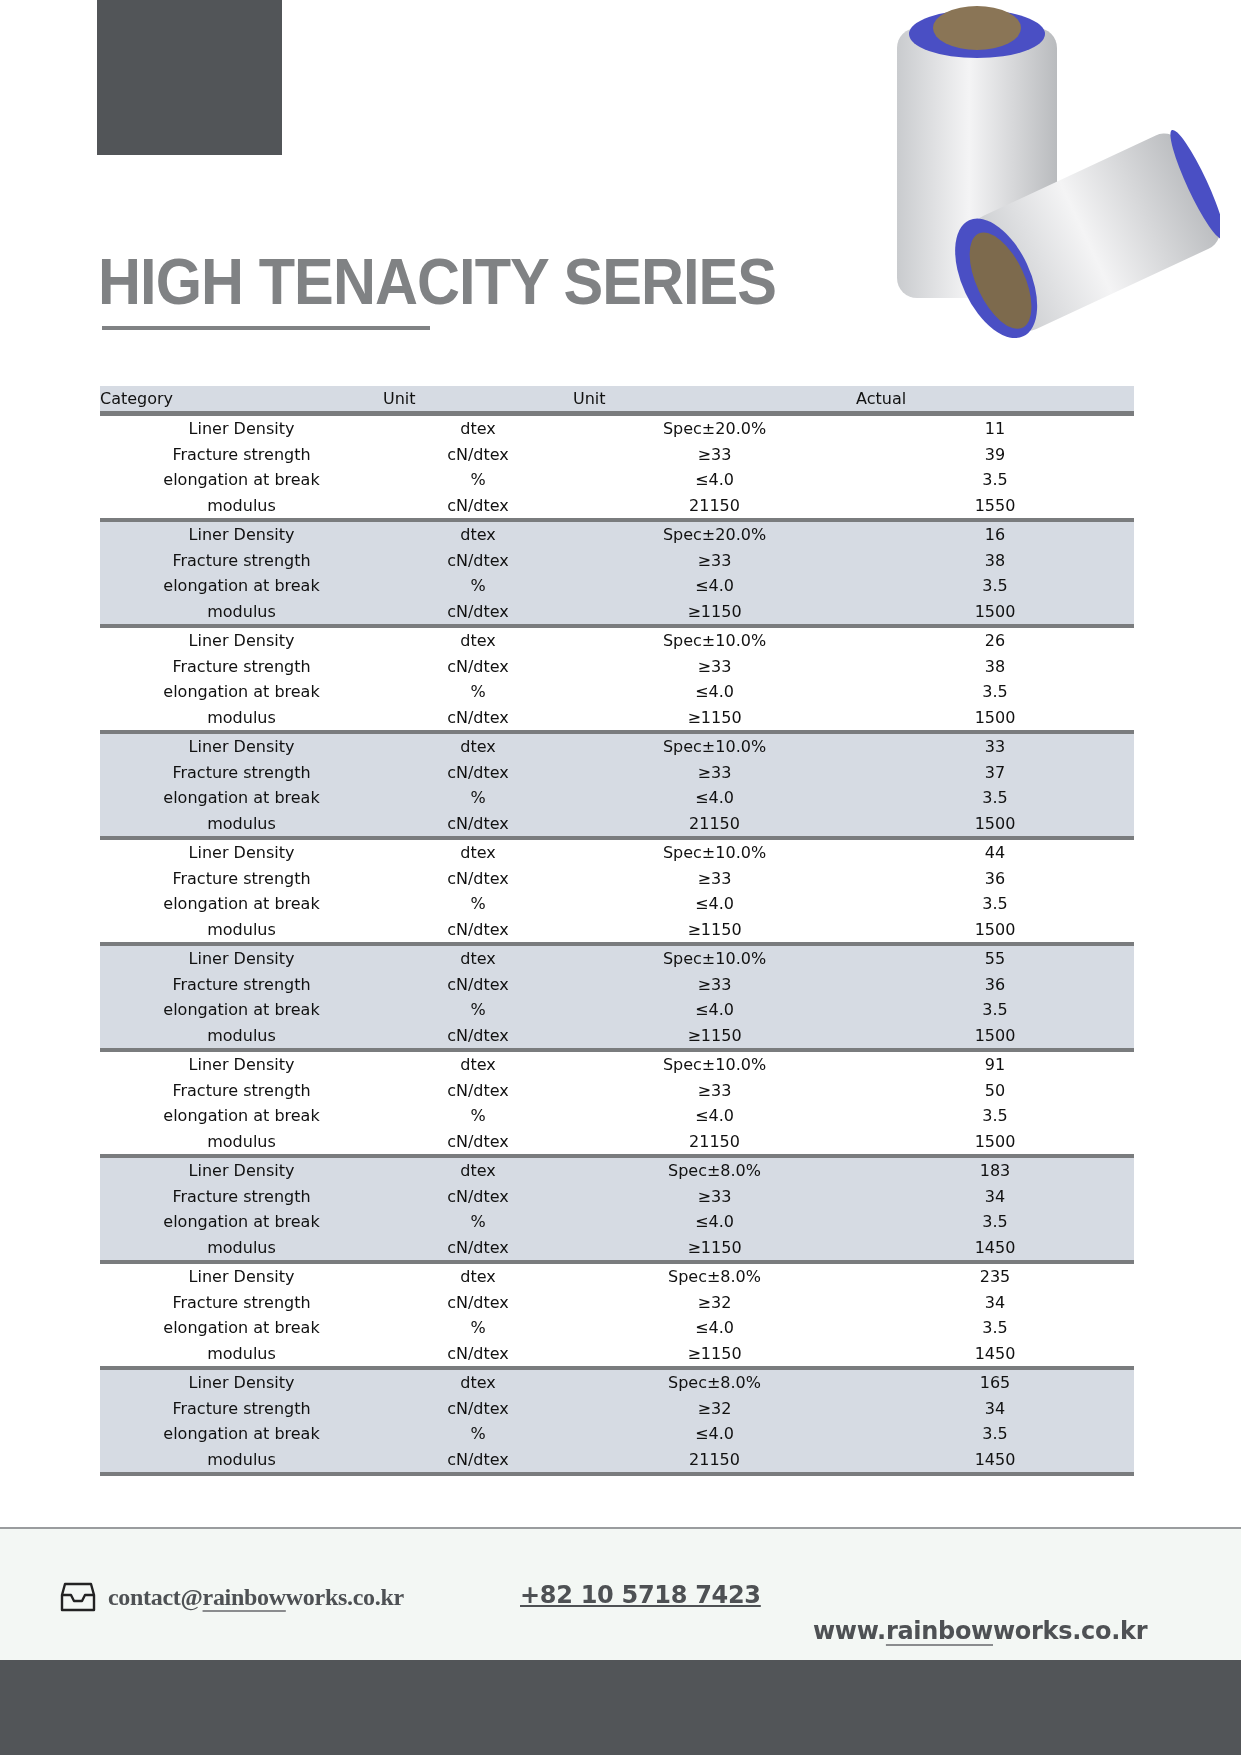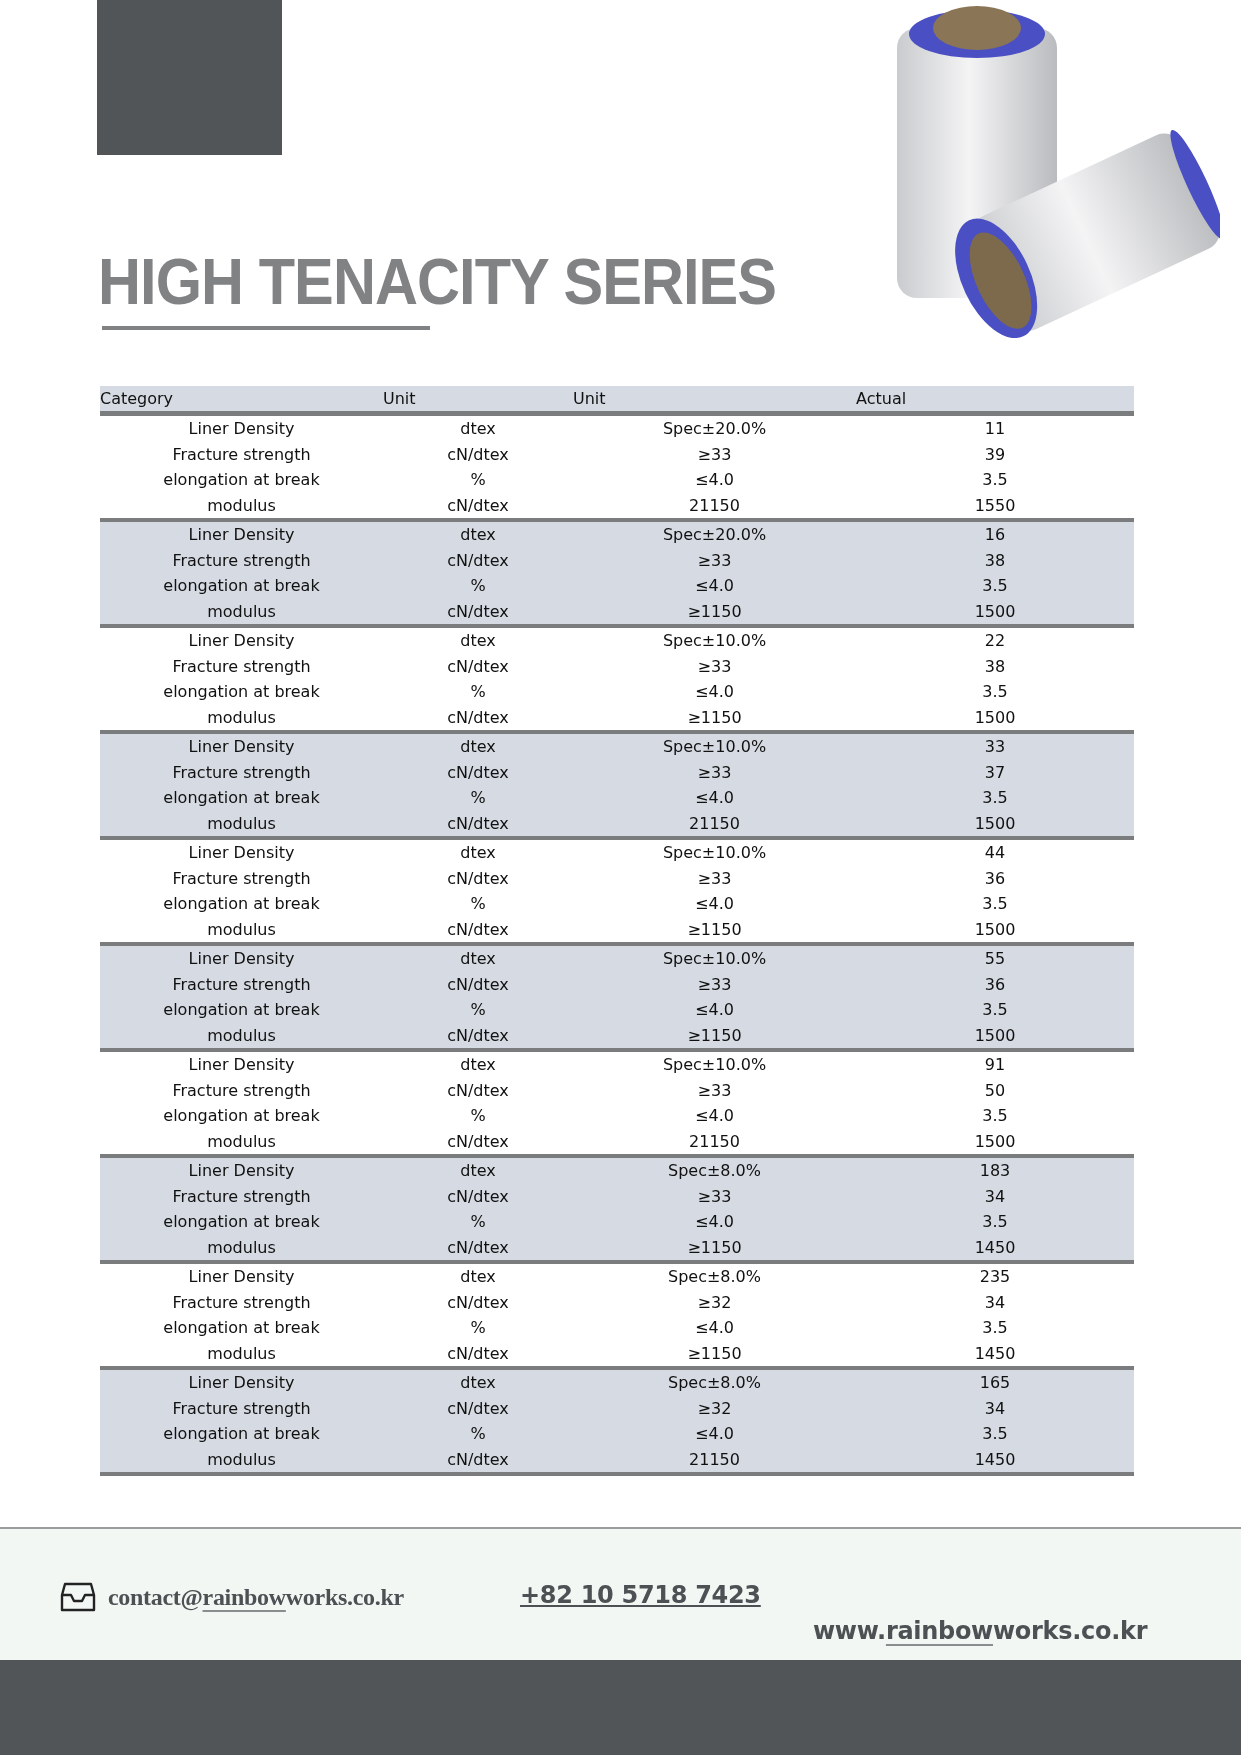--- a/index.html
+++ b/index.html
@@ -122,21 +122,21 @@
           <div class="c2">cN/dtex</div>
           <div class="c3">≥1150</div>
           <div class="c4">1500</div>
         </div>
       </div>
       <div class="group">
         <div class="row">
           <div class="c1">Liner Density</div>
           <div class="c2">dtex</div>
           <div class="c3">Spec±10.0%</div>
-          <div class="c4">22</div>
+          <div class="c4">26</div>
         </div>
         <div class="row">
           <div class="c1">Fracture strength</div>
           <div class="c2">cN/dtex</div>
           <div class="c3">≥33</div>
           <div class="c4">38</div>
         </div>
         <div class="row">
           <div class="c1">elongation at break</div>
           <div class="c2">%</div>

